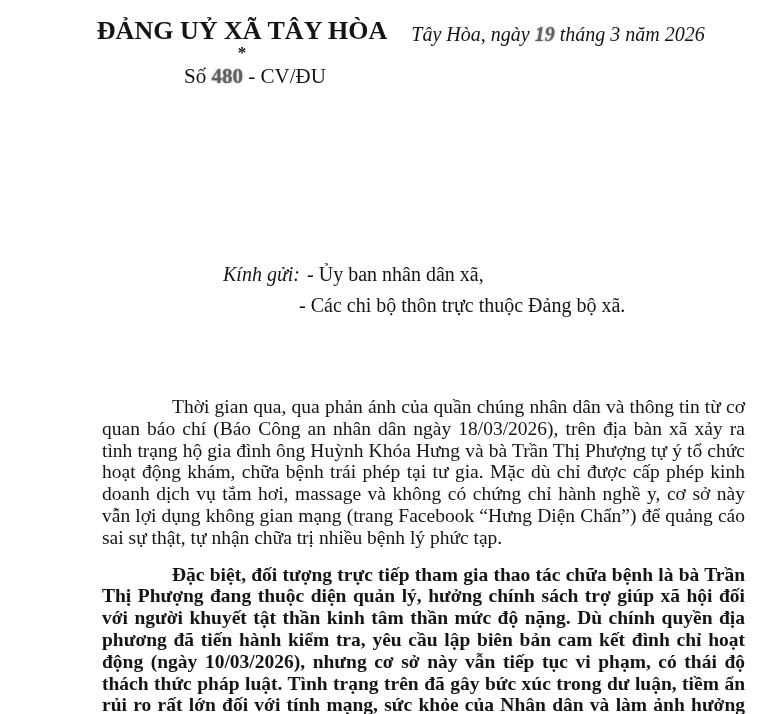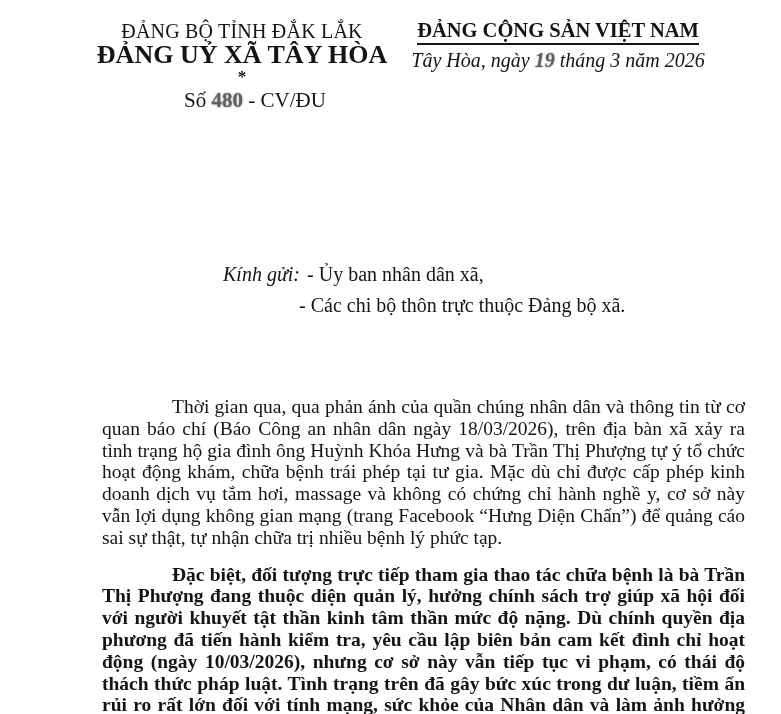--- a/index.html
+++ b/index.html
@@ -98,35 +98,31 @@
     text-indent: 70px;
   }
   .body-text p + p { margin-top: 9px; font-weight: bold; }
 </style>
 </head>
 <body>
 
 <div class="page">
 
   <div class="header-left">
-    <div class="hl1">ĐẢNG BỘ TỈNH ĐẮK LẮK</div>
     <div class="hl2">ĐẢNG UỶ XÃ TÂY HÒA</div>
     <div class="star">*</div>
     <div class="so-line">
       <span>Số</span>
       <span class="stamp-num">480</span>
       <span>- CV/ĐU</span>
     </div>
   </div>
 
 
   <div class="header-right">
-    <div>
-      <span class="hr1">ĐẢNG CỘNG SẢN VIỆT NAM</span>
-    </div>
     <div class="date-line">
       <span>Tây Hòa, ngày</span>
       <span class="stamp-num">19</span>
       <span>tháng 3 năm 2026</span>
     </div>
   </div>
 
   <div class="recipients">
     <div>
       <span class="recip-label">Kính gửi:</span><span>- Ủy ban nhân dân xã,</span>

